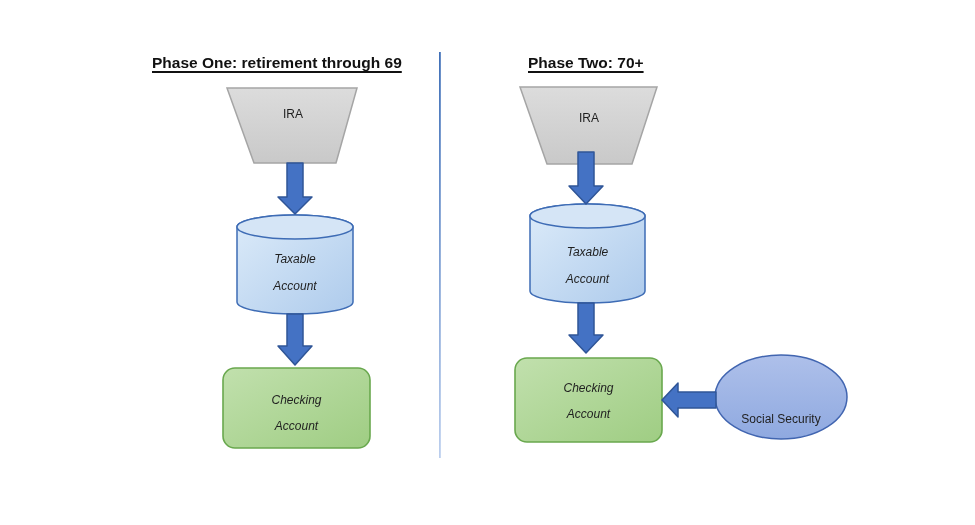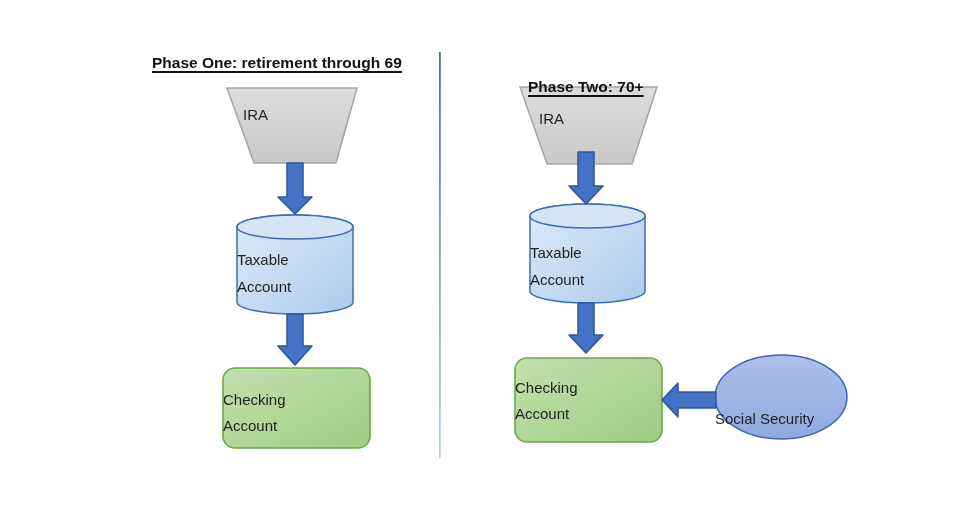--- a/index.html
+++ b/index.html
@@ -9,23 +9,23 @@
     font-family:"Liberation Sans",sans-serif;
     color:var(--text,#1f1f1f);
   }
   svg.layer{position:absolute;left:0;top:0;}
   .title{
     position:absolute;font-size:15.5px;font-weight:700;white-space:nowrap;
     color:var(--title_text,#111);
     text-decoration:underline;text-decoration-thickness:1.8px;text-underline-offset:3px;
   }
   .title-left{left:152px;top:54px;}
-  .title-right{left:528px;top:54px;margin-top:24px;}
-  .shape-label{position:absolute;font-size:15px;line-height:23px;}
-  .shape-label .ln{display:block;}
+  .title-right{left:528px;top:54px;}
+  .shape-label{position:absolute;text-align:center;font-size:12px;line-height:23px;}
+  .shape-label .ln{display:block;font-style:italic;}
   .lbl-ira-left{left:243px;top:103px;width:100px;}
   .lbl-ira-right{left:539px;top:107px;width:100px;}
   .lbl-cyl-left{left:237px;top:246px;width:116px;line-height:27px;}
   .lbl-cyl-right{left:530px;top:239px;width:115px;line-height:27px;}
   .lbl-box-left{left:223px;top:387px;width:147px;line-height:26px;}
   .lbl-box-right{left:515px;top:375px;width:147px;line-height:26px;}
   .lbl-ellipse{left:715px;top:405px;width:132px;line-height:28px;}
   
   #gGray stop:first-child{stop-color:var(--funnel_fill_light,#dcdcdc);}
   #gGray stop:last-child{stop-color:var(--funnel_fill_dark,#c9c9c9);}

